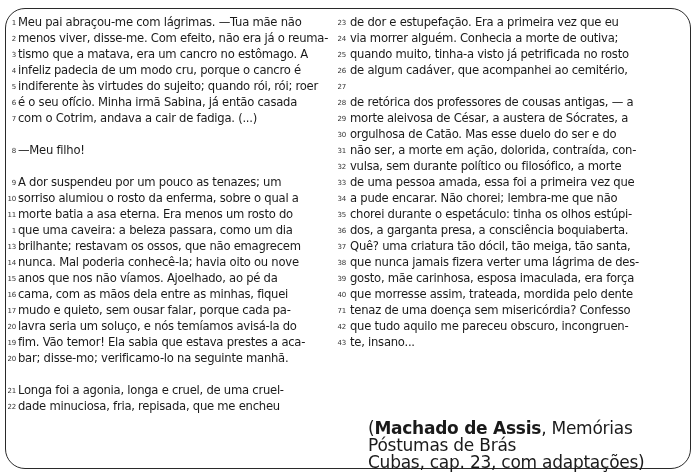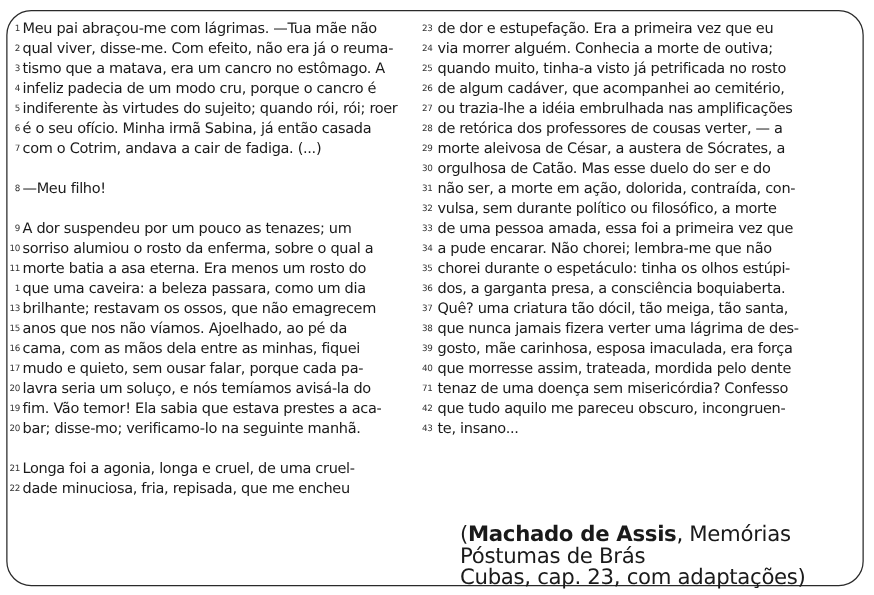--- a/index.html
+++ b/index.html
@@ -21,55 +21,56 @@
   .source b { font-weight: bold; }
 </style>
 </head>
 <body>
 
 <div class="frame"></div>
 
 <div class="col left">
 
   <div class="line"><span class="num">1</span><span>Meu pai abraçou-me com lágrimas. —Tua mãe não</span></div>
-  <div class="line"><span class="num">2</span><span>qual viver, disse-me. Com efeito, não era já o reuma-</span></div>
+  <div class="line"><span class="num">2</span><span>menos viver, disse-me. Com efeito, não era já o reuma-</span></div>
   <div class="line"><span class="num">3</span><span>tismo que a matava, era um cancro no estômago. A</span></div>
   <div class="line"><span class="num">4</span><span>infeliz padecia de um modo cru, porque o cancro é</span></div>
   <div class="line"><span class="num">5</span><span>indiferente às virtudes do sujeito; quando rói, rói; roer</span></div>
   <div class="line"><span class="num">6</span><span>é o seu ofício. Minha irmã Sabina, já então casada</span></div>
   <div class="line"><span class="num">7</span><span>com o Cotrim, andava a cair de fadiga. (...)</span></div>
   <div class="gap"></div>
 
   <div class="line"><span class="num">8</span><span>—Meu filho!</span></div>
   <div class="gap"></div>
 
   <div class="line"><span class="num">9</span><span>A dor suspendeu por um pouco as tenazes; um</span></div>
   <div class="line"><span class="num">10</span><span>sorriso alumiou o rosto da enferma, sobre o qual a</span></div>
   <div class="line"><span class="num">11</span><span>morte batia a asa eterna. Era menos um rosto do</span></div>
   <div class="line"><span class="num">1</span><span>que uma caveira: a beleza passara, como um dia</span></div>
   <div class="line"><span class="num">13</span><span>brilhante; restavam os ossos, que não emagrecem</span></div>
+  <div class="line"><span class="num">14</span><span>nunca. Mal poderia conhecê-la; havia oito ou nove</span></div>
   <div class="line"><span class="num">15</span><span>anos que nos não víamos. Ajoelhado, ao pé da</span></div>
   <div class="line"><span class="num">16</span><span>cama, com as mãos dela entre as minhas, fiquei</span></div>
   <div class="line"><span class="num">17</span><span>mudo e quieto, sem ousar falar, porque cada pa-</span></div>
   <div class="line"><span class="num">20</span><span>lavra seria um soluço, e nós temíamos avisá-la do</span></div>
   <div class="line"><span class="num">19</span><span>fim. Vão temor! Ela sabia que estava prestes a aca-</span></div>
   <div class="line"><span class="num">20</span><span>bar; disse-mo; verificamo-lo na seguinte manhã.</span></div>
   <div class="gap"></div>
 
   <div class="line"><span class="num">21</span><span>Longa foi a agonia, longa e cruel, de uma cruel-</span></div>
   <div class="line"><span class="num">22</span><span>dade minuciosa, fria, repisada, que me encheu</span></div>
 </div>
 
 <div class="col right">
   <div class="line"><span class="num">23</span><span>de dor e estupefação. Era a primeira vez que eu</span></div>
   <div class="line"><span class="num">24</span><span>via morrer alguém. Conhecia a morte de outiva;</span></div>
   <div class="line"><span class="num">25</span><span>quando muito, tinha-a visto já petrificada no rosto</span></div>
   <div class="line"><span class="num">26</span><span>de algum cadáver, que acompanhei ao cemitério,</span></div>
-  <div class="line"><span class="num">27</span><span>ou trazia-lhe a idéia embrulhada nas amplificações</span></div>
-  <div class="line"><span class="num">28</span><span>de retórica dos professores de cousas verter, — a</span></div>
+  <div class="line"><span class="num">27</span></div>
+  <div class="line"><span class="num">28</span><span>de retórica dos professores de cousas antigas, — a</span></div>
   <div class="line"><span class="num">29</span><span>morte aleivosa de César, a austera de Sócrates, a</span></div>
   <div class="line"><span class="num">30</span><span>orgulhosa de Catão. Mas esse duelo do ser e do</span></div>
   <div class="line"><span class="num">31</span><span>não ser, a morte em ação, dolorida, contraída, con-</span></div>
   <div class="line"><span class="num">32</span><span>vulsa, sem durante político ou filosófico, a morte</span></div>
   <div class="line"><span class="num">33</span><span>de uma pessoa amada, essa foi a primeira vez que</span></div>
   <div class="line"><span class="num">34</span><span>a pude encarar. Não chorei; lembra-me que não</span></div>
   <div class="line"><span class="num">35</span><span>chorei durante o espetáculo: tinha os olhos estúpi-</span></div>
   <div class="line"><span class="num">36</span><span>dos, a garganta presa, a consciência boquiaberta.</span></div>
   <div class="line"><span class="num">37</span><span>Quê? uma criatura tão dócil, tão meiga, tão santa,</span></div>
   <div class="line"><span class="num">38</span><span>que nunca jamais fizera verter uma lágrima de des-</span></div>

